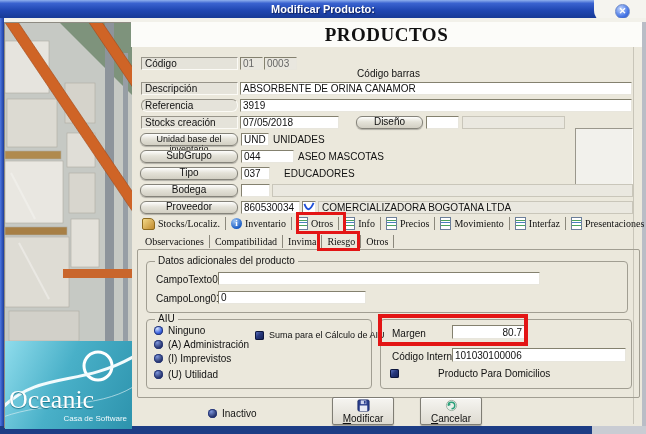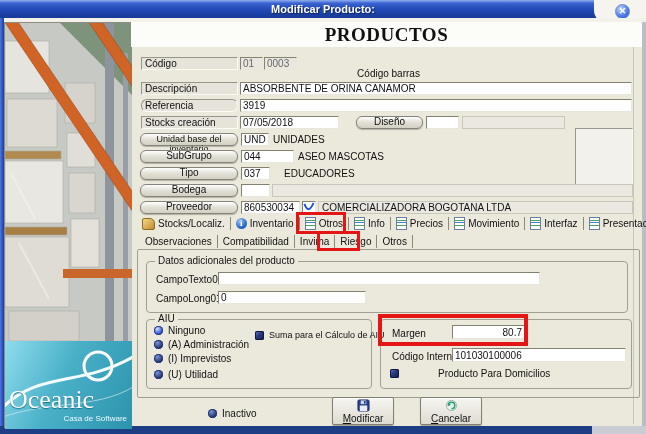--- a/index.html
+++ b/index.html
@@ -39,21 +39,21 @@
   .inp{background:#fff;border:1px solid;border-color:#84816f #e8e6dd #e8e6dd #84816f;
     font:10px "Liberation Sans",sans-serif;padding:0 2px;box-sizing:border-box;outline:none;color:#111;}
   .inp.dis{background:#e9e7df;color:#666;}
   .flat{background:#eae8e0;border:1px solid #c9c6ba;line-height:11px;padding:0 3px;
     white-space:nowrap;overflow:hidden;}
   .txt{line-height:11px;white-space:nowrap;}
   .grp{border:1px solid #a19e92;border-radius:4px;}
   .legend{position:absolute;top:-6px;left:8px;background:#ebe8dc;padding:0 3px;line-height:10px;}
   .imgbox{background:#f2f1ec;border:1px solid;border-color:#9a978c #fbfaf5 #fbfaf5 #9a978c;}
   
-  .tabs{display:flex;align-items:center;}
+  .tabs{display:flex;align-items:center;font-family:Liberation Serif, serif;}
   .tab{display:flex;align-items:center;gap:3px;padding:0 5px;border-right:1px solid #8b887c;
     height:13px;cursor:pointer;white-space:nowrap;}
   .ticon{width:9px;height:11px;flex:none;}
   .doc{background:linear-gradient(#fff 0 2px,#4aa35e 2px 3px,#fff 3px 4px,#4a7ec0 4px 5px,#fff 5px 7px,#4aa35e 7px 8px,#fff 8px);
     border:1px solid #6b7e99;}
   .icircle{width:11px;height:11px;border-radius:50%;position:relative;flex:none;
     background:radial-gradient(circle at 35% 28%,#9cc4f4,#1c5ec4 70%);}
   .icircle::after{content:"i";position:absolute;inset:0;color:#fff;
     font:bold 9px "Liberation Serif",serif;text-align:center;line-height:11px;}
   .stocksi{width:11px;height:10px;flex:none;border:1px solid #8d6a1f;border-radius:2px 5px 2px 2px;

